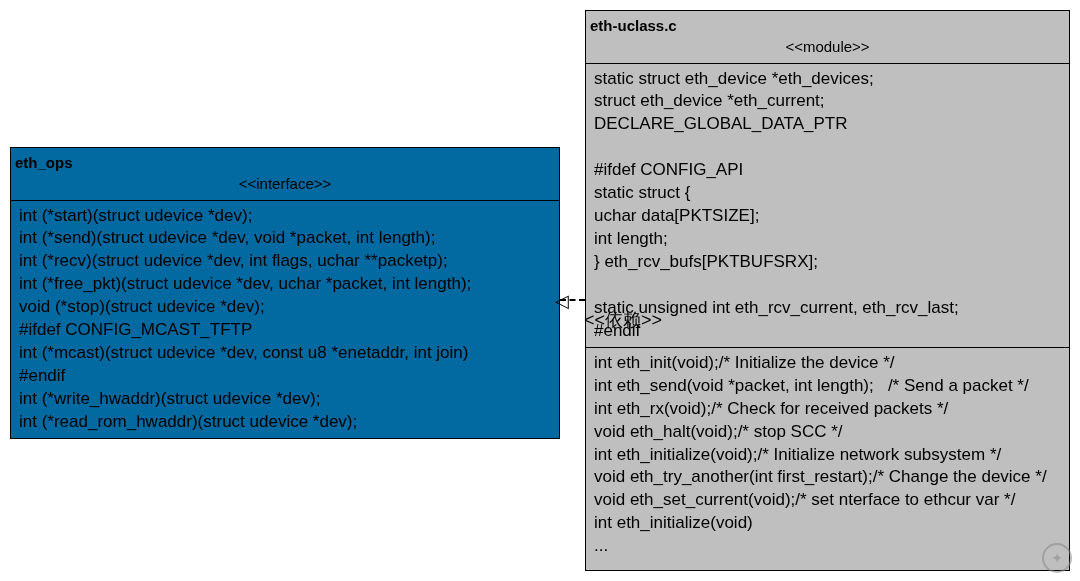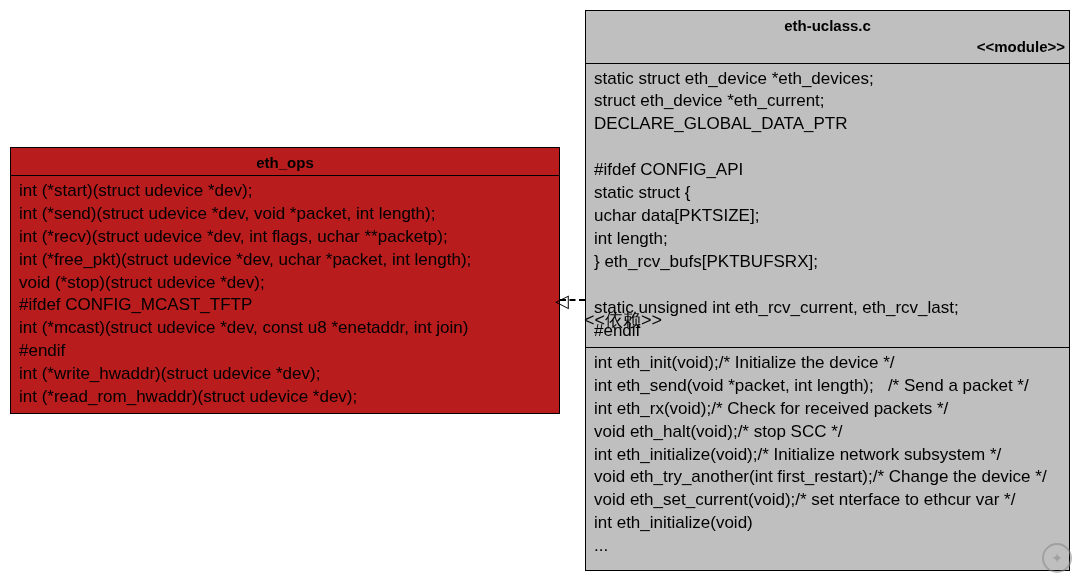--- a/index.html
+++ b/index.html
@@ -1,33 +1,34 @@
 <!DOCTYPE html>
 <html><head>
 <meta charset="utf-8">
 <style>
   html,body{margin:0;padding:0;width:1080px;height:581px;background:#fff;font-family:Arial,Helvetica,sans-serif;font-size:15px;color:#000;position:relative}
   .uml{position:absolute;border:1.5px solid #000;box-sizing:border-box}
-  .uml-title{text-align:center;font-weight:bold;padding:6px 4px 2px;line-height:1.25}
-  .uml-stereo{text-align:right;font-weight:bold;padding:0 4px 6px;line-height:1.25}
+  .uml-title{text-align:left;font-weight:bold;padding:6px 4px 2px;line-height:1.25}
+  .uml-stereo{text-align:center;font-weight:normal;padding:0 4px 6px;line-height:1.25}
   .uml-sep{border-top:1.5px solid #000}
   .uml-body{padding:4px 8px;white-space:pre;line-height:1.35;font-size:17px}
-  #if-box{left:10px;top:147px;width:550px;background:#b91c1c}
+  #if-box{left:10px;top:147px;width:550px;background:#0369a1}
   #mod-box{left:585px;top:10px;width:485px;height:561px;background:#bfbfbf}
   .arrow{position:absolute;left:560px;top:299px;width:25px;height:2px;border-top:2px dashed #000}
   .arrowhead{position:absolute;left:555px;top:292px;font-size:18px;line-height:1;color:#000;user-select:none}
   .dep-label{position:absolute;left:584px;top:308px;font-size:18px;white-space:nowrap}
   .watermark{position:absolute;right:8px;bottom:8px;display:flex;align-items:center;gap:6px;opacity:.55;font-size:20px;color:#444;pointer-events:none}
   .wm-icon{width:26px;height:26px;border:2px solid #888;border-radius:50%;display:inline-flex;align-items:center;justify-content:center;font-size:14px;color:#888}
 </style>
 </head>
 <body>
 
 <div id="if-box" class="uml">
   <div class="uml-title">eth_ops</div>
+  <div class="uml-stereo">&lt;&lt;interface&gt;&gt;</div>
   <div class="uml-sep"></div>
   <div id="if-body" class="uml-body">int (*start)(struct udevice *dev);
 int (*send)(struct udevice *dev, void *packet, int length);
 int (*recv)(struct udevice *dev, int flags, uchar **packetp);
 int (*free_pkt)(struct udevice *dev, uchar *packet, int length);
 void (*stop)(struct udevice *dev);
 #ifdef CONFIG_MCAST_TFTP
 int (*mcast)(struct udevice *dev, const u8 *enetaddr, int join)
 #endif
 int (*write_hwaddr)(struct udevice *dev);

